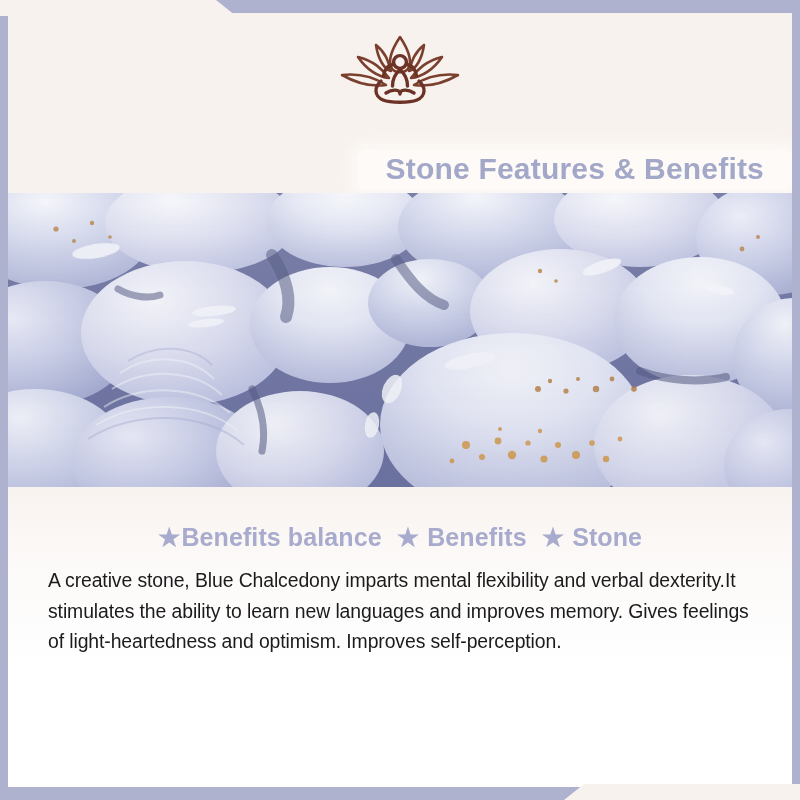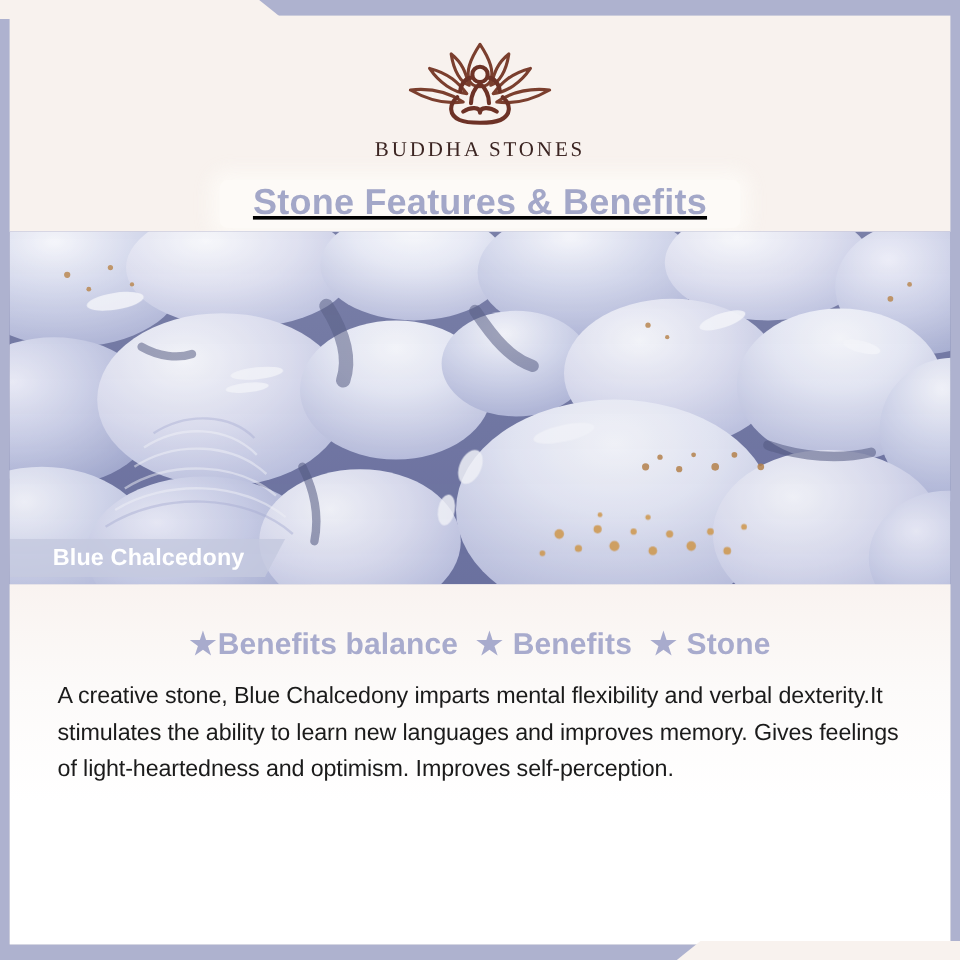--- a/index.html
+++ b/index.html
@@ -77,22 +77,21 @@
 
   
   #title-banner {
     position: absolute;
     left: 0;
     top: 133px;
     width: 784px;
     height: 47px;
     display: flex;
     align-items: center;
-    justify-content: center;
-    text-decoration: underline;
+    justify-content: flex-end;
   }
   #title-plate {
     background: #fdfaf7;
     border-radius: 7px;
     padding: 2px 28px 4px;
     box-shadow: 0 0 14px 8px rgba(253,250,247,0.85);
   }
   #title-text {
     font-size: 30px;
     font-weight: bold;
@@ -210,21 +209,20 @@
           <path d="M59.5 33.5 C54 34 50 39 49.5 45"></path>
           <path d="M72.5 33.5 C78 34 82 39 82.5 45"></path>
 
           <path d="M66 38.5 C61 43 58.5 49 58.5 55"></path>
           <path d="M66 38.5 C71 43 73.5 49 73.5 55"></path>
 
           <path d="M47 50 C40 56 40 65 49 69 C56 72 76 72 83 69 C92 65 92 56 85 50"></path>
           <path d="M52 62 C58 58 66 58 66 63 C66 58 74 58 80 62"></path>
         </g>
       </svg>
-      <div id="logo-wordmark">BUDDHA STONES</div>
     </div>
 
     <div id="title-banner">
       <div id="title-plate">
         <div id="title-text">Stone Features &amp; Benefits</div>
       </div>
     </div>
 
     <div id="photo-band">
       <svg viewBox="0 0 800 294" preserveAspectRatio="xMidYMid slice" aria-hidden="true">
@@ -346,23 +344,20 @@
           <path d="M396 66 C412 90 426 106 444 112" stroke-width="10"></path>
           <path d="M118 96 C132 104 148 106 160 102" stroke-width="7"></path>
           <path d="M640 178 C668 188 700 190 726 184" stroke-width="8"></path>
           <path d="M252 196 C262 216 266 238 262 258" stroke-width="7"></path>
         </g>
 
         <rect x="0" y="0" width="800" height="294" fill="#9ba2cc" opacity="0.10"></rect>
         <rect x="0" y="0" width="800" height="294" fill="url(#shade)" opacity="0.22"></rect>
       </svg>
 
-      <div id="stone-name-chip">
-        <span id="stone-name-text">Blue Chalcedony</span>
-      </div>
     </div>
 
     <div id="content-area">
 
       <div id="benefits-row">
         <span class="benefit-item">
           <span class="benefit-star">★</span>
           <span>Benefits balance</span>
         </span>
         <span class="benefit-item">

